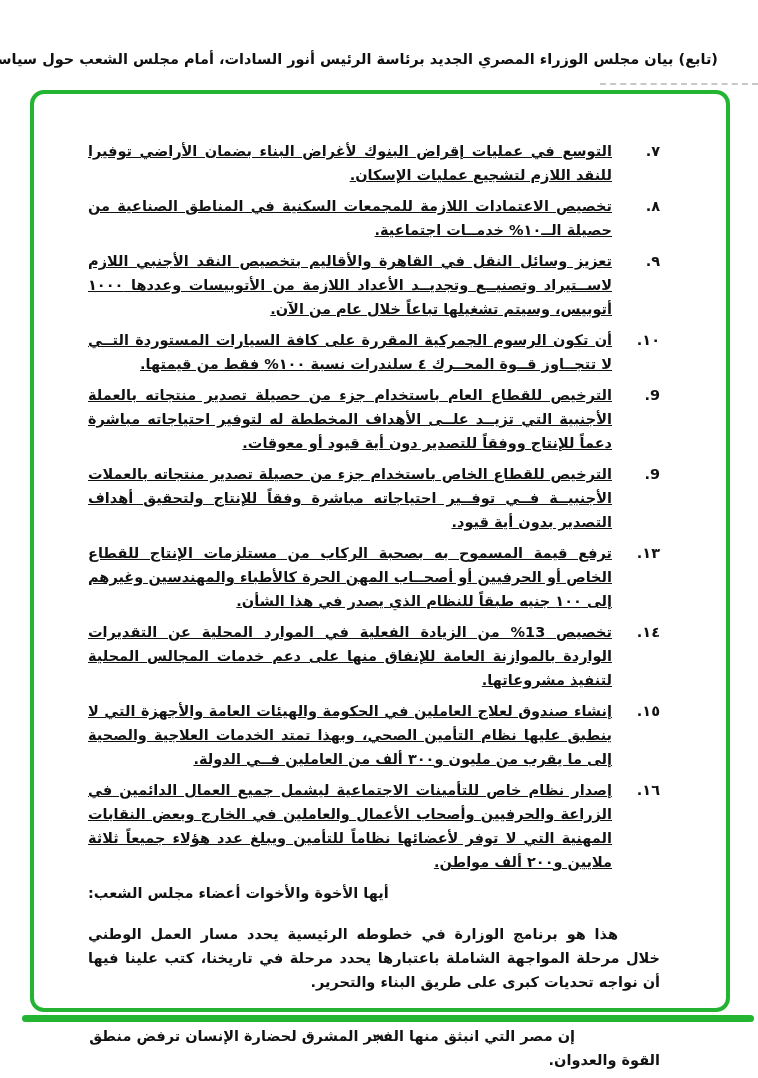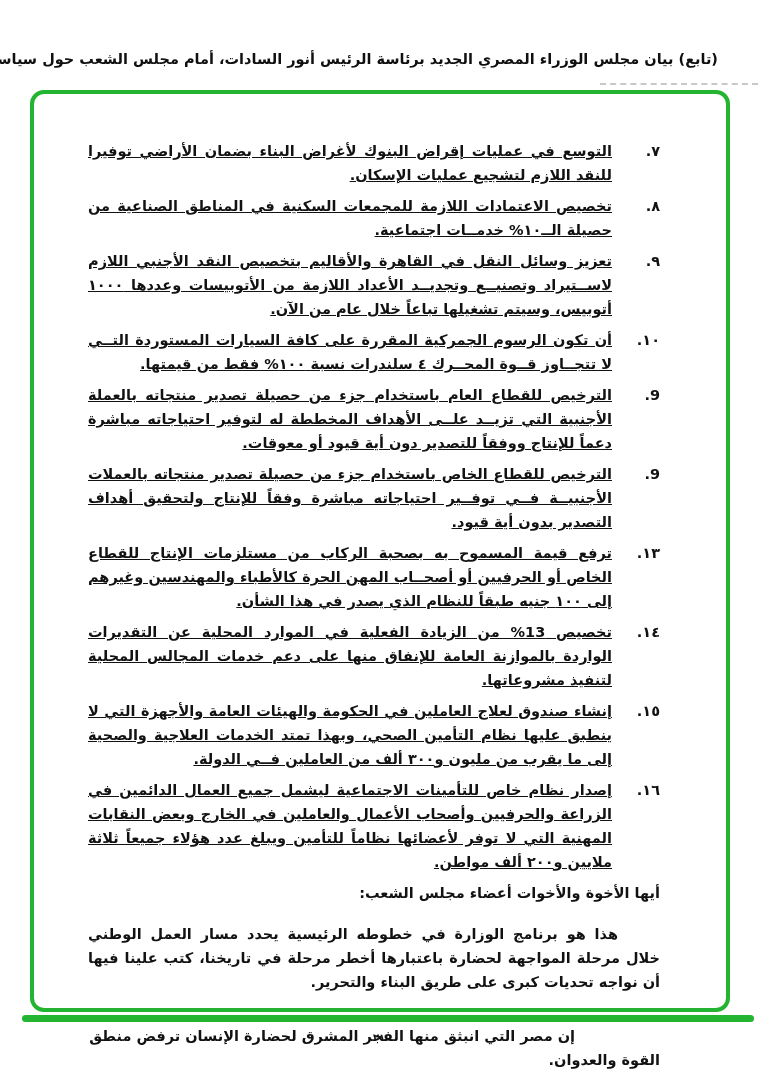--- a/index.html
+++ b/index.html
@@ -55,21 +55,21 @@
     width:48px;
     text-align:right;
   }
   .item .txt{
     flex:1;
     text-align:justify;
     text-decoration:underline;
   }
   .salutation{
     margin-top:0;
-    text-align:right;
+    text-align:left;
   }
   .para-main{
     margin-top:17px;
     text-align:justify;
     text-indent:42px;
   }
   .para-final{
     margin-top:30px;
     text-align:right;
     text-indent:85px;
@@ -138,21 +138,21 @@
         <span class="num">١٥.</span>
         <span class="txt">إنشاء صندوق لعلاج العاملين في الحكومة والهيئات العامة والأجهزة التي لا ينطبق عليها نظام التأمين الصحي، وبهذا تمتد الخدمات العلاجية والصحية إلى ما يقرب من مليون و٣٠٠ ألف من العاملين فــي الدولة.</span>
       </div>
       <div class="item">
         <span class="num">١٦.</span>
         <span class="txt">إصدار نظام خاص للتأمينات الاجتماعية ليشمل جميع العمال الدائمين في الزراعة والحرفيين وأصحاب الأعمال والعاملين في الخارج وبعض النقابات المهنية التي لا توفر لأعضائها نظاماً للتأمين ويبلغ عدد هؤلاء جميعاً ثلاثة ملايين و٢٠٠ ألف مواطن.</span>
       </div>
 
       <div class="salutation">أيها الأخوة والأخوات أعضاء مجلس الشعب:</div>
 
-      <div class="para-main">هذا هو برنامج الوزارة في خطوطه الرئيسية يحدد مسار العمل الوطني خلال مرحلة المواجهة لحضارة باعتبارها أخطر مرحلة في تاريخنا، كتب علينا فيها أن نواجه تحديات كبرى على طريق البناء والتحرير.</div>
+      <div class="para-main">هذا هو برنامج الوزارة في خطوطه الرئيسية يحدد مسار العمل الوطني خلال مرحلة المواجهة الشاملة باعتبارها يحدد مرحلة في تاريخنا، كتب علينا فيها أن نواجه تحديات كبرى على طريق البناء والتحرير.</div>
 
       <div class="para-final">إن مصر التي انبثق منها الفجر المشرق لحضارة الإنسان ترفض منطق القوة والعدوان.</div>
 
     </div>
   </div>
 
   <div class="bottom-rule"></div>
 
   <div class="page-number">٢١</div>
 

